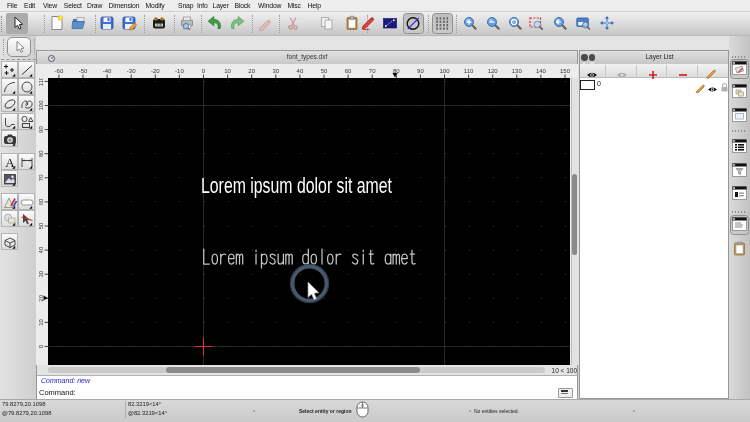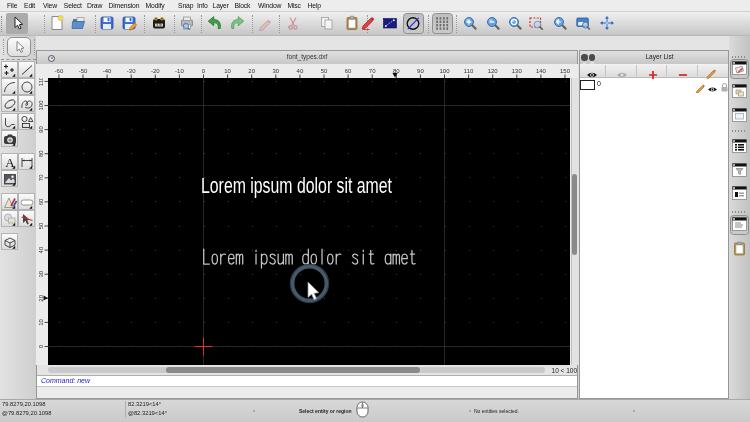--- a/index.html
+++ b/index.html
@@ -445,20 +445,27 @@
     </svg>
     <div style="position:absolute;left:37px;top:365px;width:540px;height:9.5px;background:#e4e4e4"></div>
     <div style="position:absolute;left:48px;top:367px;width:497px;height:5.5px;background:#cacaca;border-radius:3px"></div>
     <div style="position:absolute;left:166px;top:367px;width:254px;height:5.5px;background:#8a8a8a;border-radius:3px"></div>
     <div style="position:absolute;left:545px;top:367px;width:32px;height:8px;font-size:6.5px;color:#222;text-align:right">10 &lt; 100</div>
     <div style="position:absolute;left:570.5px;top:78px;width:7px;height:287px;background:#e2e2e2;border-left:1px solid #c0c0c0"></div>
     <div style="position:absolute;left:571.5px;top:174px;width:5px;height:81px;background:#8a8a8a;border-radius:2.5px"></div>
     <div style="position:absolute;left:37px;top:374.5px;width:540px;height:10px;background:#fff;border-top:1px solid #b0b0b0;border-bottom:1px solid #c8c8c8">
       <div style="position:absolute;left:4px;top:1px;font-size:7px;font-style:italic;color:#2222cc">Command: new</div>
     </div>
+    <div style="position:absolute;left:37px;top:385.5px;width:540px;height:13px;background:#fff">
+      <div style="position:absolute;left:2px;top:2px;font-size:7.5px;color:#111">Command:</div>
+      <div style="position:absolute;right:4px;top:2px;width:13px;height:8px;background:#f0f0f0;border:1px solid #999;border-radius:1px">
+        <div style="position:absolute;left:2px;top:1.5px;width:7px;height:2px;background:#333"></div>
+        <div style="position:absolute;left:2px;top:4.5px;width:7px;height:1px;background:#777"></div>
+      </div>
+    </div>
 <div style="position:absolute;left:578.5px;top:50px;width:150px;height:349px;background:#fff;border:1px solid #979797;box-sizing:border-box"></div>
     <div style="position:absolute;left:579.5px;top:51px;width:148px;height:12.5px;background:linear-gradient(#e0e0e0,#c6c6c6);border-bottom:1px solid #aaa">
       <div style="position:absolute;left:1.5px;top:3px;width:6.5px;height:6.5px;border-radius:50%;background:#4a4a4a"><svg width="7.5" height="7.5">
           <path d="M1.9,1.9 L4.6,4.6 M4.6,1.9 L1.9,4.6" stroke="#ececec" stroke-width="1.1"></path>
         </svg></div>
       <div style="position:absolute;left:9px;top:3px;width:6.5px;height:6.5px;border-radius:50%;background:#4a4a4a"><svg width="7.5" height="7.5">
           <circle cx="3.25" cy="3.25" r="1.6" fill="none" stroke="#ececec" stroke-width="1.1"></circle>
         </svg></div>
       <div style="position:absolute;left:12px;right:0;top:2px;text-align:center;font-size:6.5px;color:#222">Layer List</div>
     </div>

